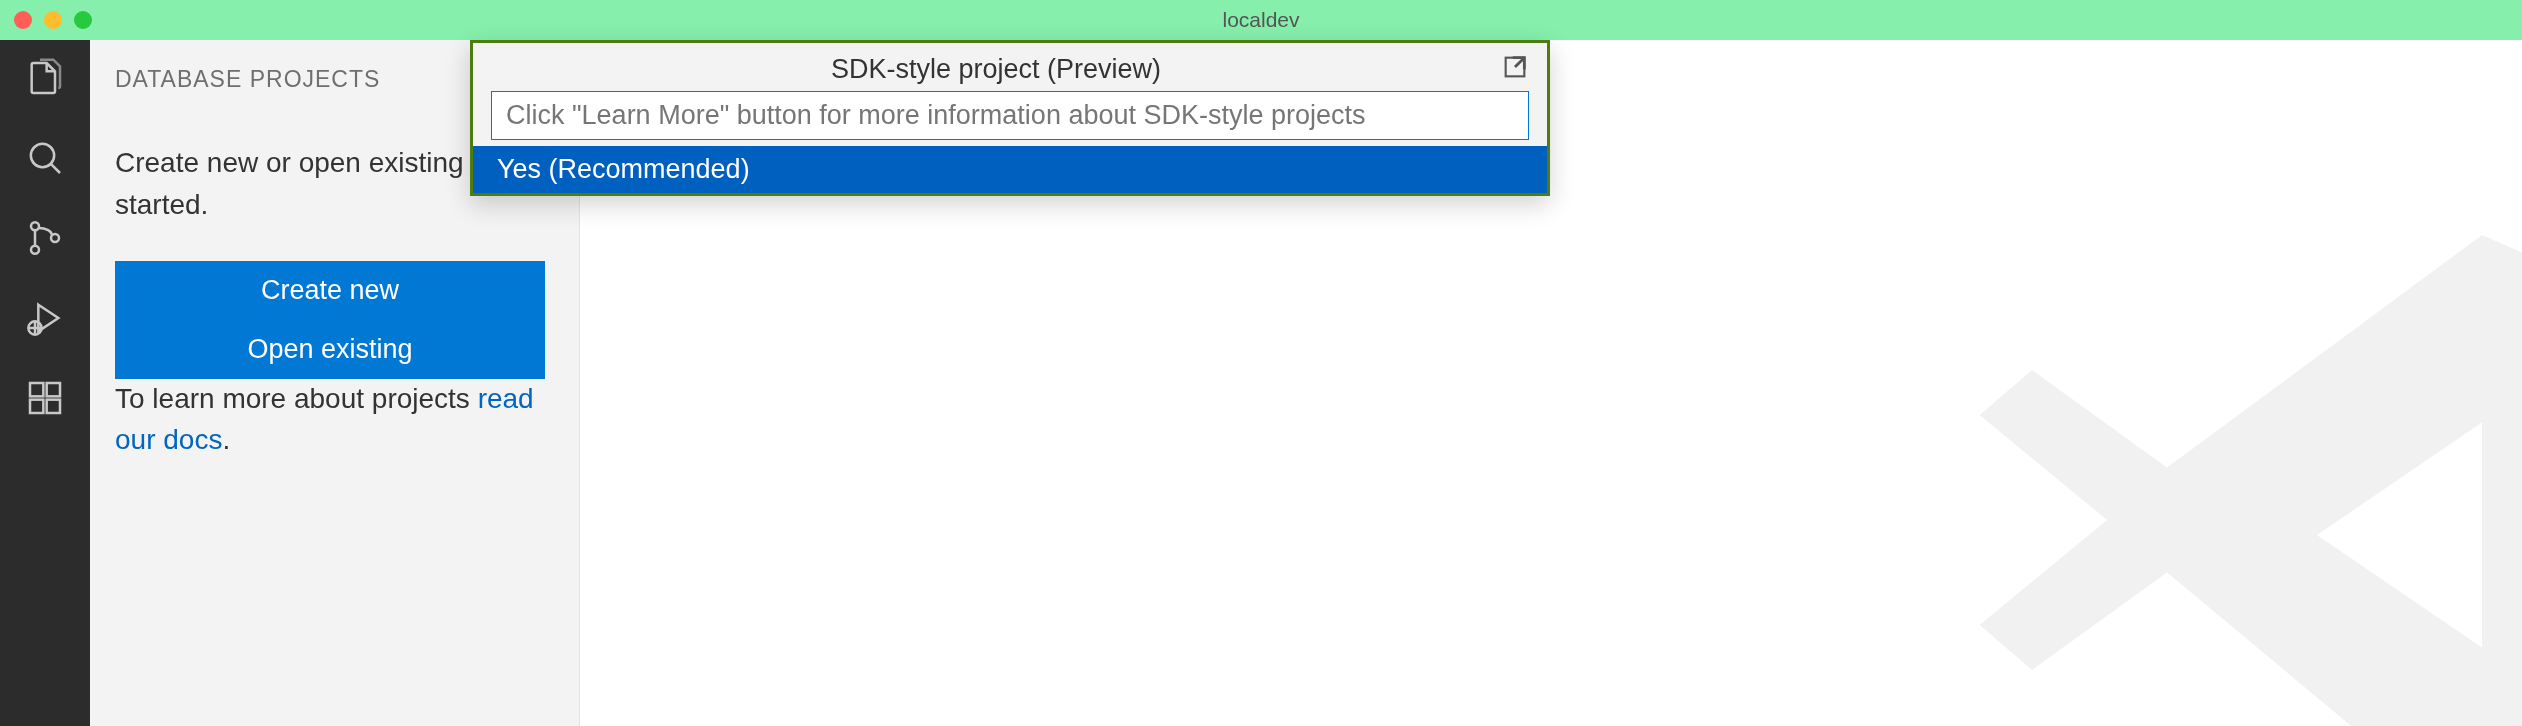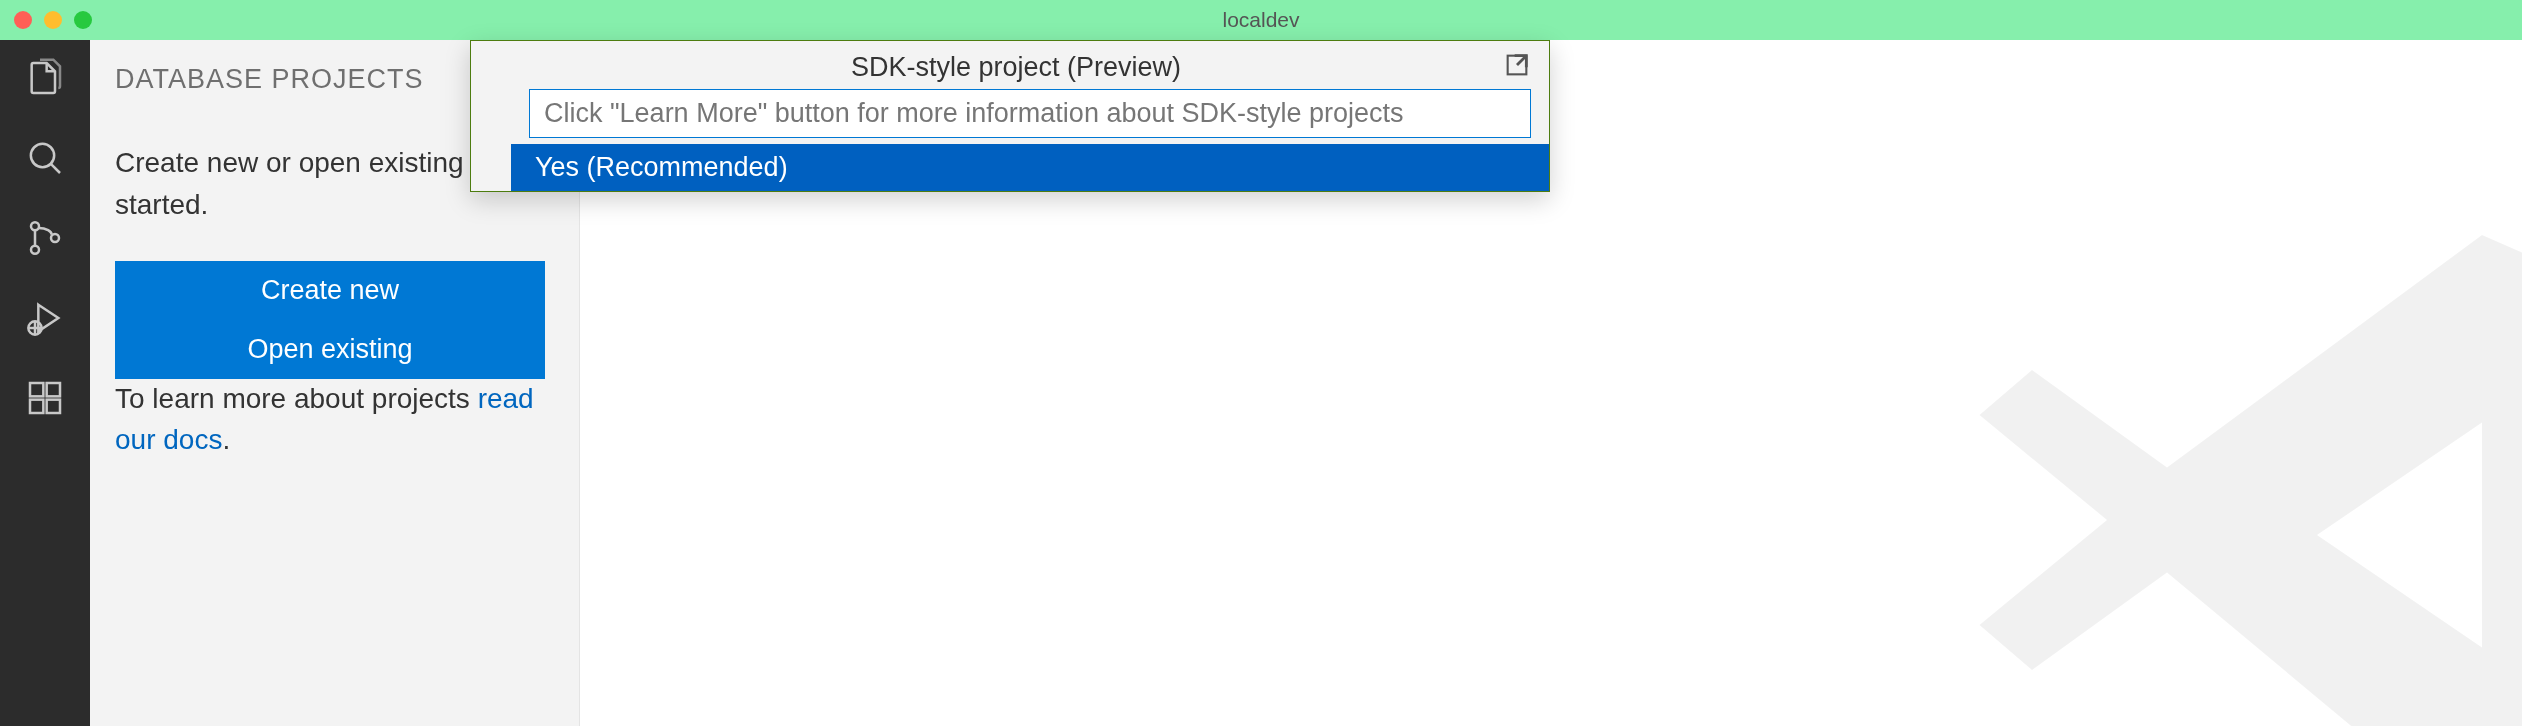--- a/index.html
+++ b/index.html
@@ -18,36 +18,36 @@
   .workbench { display: flex; height: calc(100% - 40px); }
   
   
   .activitybar { width: 90px; background: #2c2c2c; display: flex; flex-direction: column; align-items: center; padding-top: 16px; gap: 36px; }
   .activitybar .act-item { width: 44px; height: 44px; color: #c8c8c8; display: flex; align-items: center; justify-content: center; cursor: pointer; }
   .activitybar svg { width: 40px; height: 40px; stroke: currentColor; fill: none; stroke-width: 1.5; }
 
   
   .sidebar { width: 490px; background: #f3f3f3; padding: 0; border-right: 1px solid #e4e4e4; }
   .sidebar-header { display: flex; align-items: center; padding: 22px 25px 10px 25px; }
-  .sidebar-title { font-size: 27px; color: #6f6f6f; letter-spacing: 1px; font-weight: 400; flex: 1; }
+  .sidebar-title { font-size: 23px; color: #6f6f6f; letter-spacing: 1px; font-weight: 400; flex: 1; }
   .sidebar-actions { display: flex; gap: 20px; color: #555; }
   .sidebar-actions svg { width: 30px; height: 30px; stroke: currentColor; fill: none; stroke-width: 1.6; cursor: pointer; }
   .sidebar-body { padding: 14px 25px 0 25px; }
   .sidebar-desc { font-size: 28px; color: #333; margin: 22px 0 35px 0; line-height: 1.5; font-weight: 400; }
   .btn-primary { display: block; width: 430px; background: #0078d4; color: #fff; border: none; font-size: 27px; padding: 14px 0; cursor: pointer; font-weight: 400; }
   .learn-more { font-size: 28px; color: #333; line-height: 1.45; }
   .learn-more a { color: #0066bf; text-decoration: none; }
 
   
   .editor { flex: 1; position: relative; background: #fff; overflow: hidden; }
   .watermark { position: absolute; right: -170px; top: 120px; width: 750px; height: 750px; opacity: 0.05; }
   .watermark svg { width: 100%; height: 100%; fill: #000; }
 
   
-  .quickpick { position: absolute; left: 470px; top: 40px; width: 1080px; background: #f3f3f3; border: 1px solid #4d7c0f; box-shadow: 0 8px 24px rgba(0,0,0,0.18); z-index: 50; padding-left: 40px; }
+  .quickpick { position: absolute; left: 470px; top: 40px; width: 1080px; background: #f3f3f3; border: 3px solid #4d7c0f; box-shadow: 0 8px 24px rgba(0,0,0,0.18); z-index: 50; }
   .qp-header { display: flex; align-items: center; padding: 10px 18px 6px 18px; }
   .qp-title { flex: 1; text-align: center; font-size: 27px; color: #333; }
   .qp-maximize { color: #555; cursor: pointer; }
   .qp-maximize svg { width: 28px; height: 28px; stroke: currentColor; fill: none; stroke-width: 1.8; }
   .qp-input-wrap { padding: 0 18px 6px 18px; }
   .qp-input { width: 100%; border: 1.5px solid #0078d4; background: #fff; font-size: 27px; padding: 8px 14px; color: #333; outline: none; }
   .qp-input::placeholder { color: #767676; }
   .qp-list { }
   .qp-item { font-size: 27px; padding: 8px 24px; color: #333; cursor: pointer; }
   .qp-item.selected { background: #0060c0; color: #fff; }

